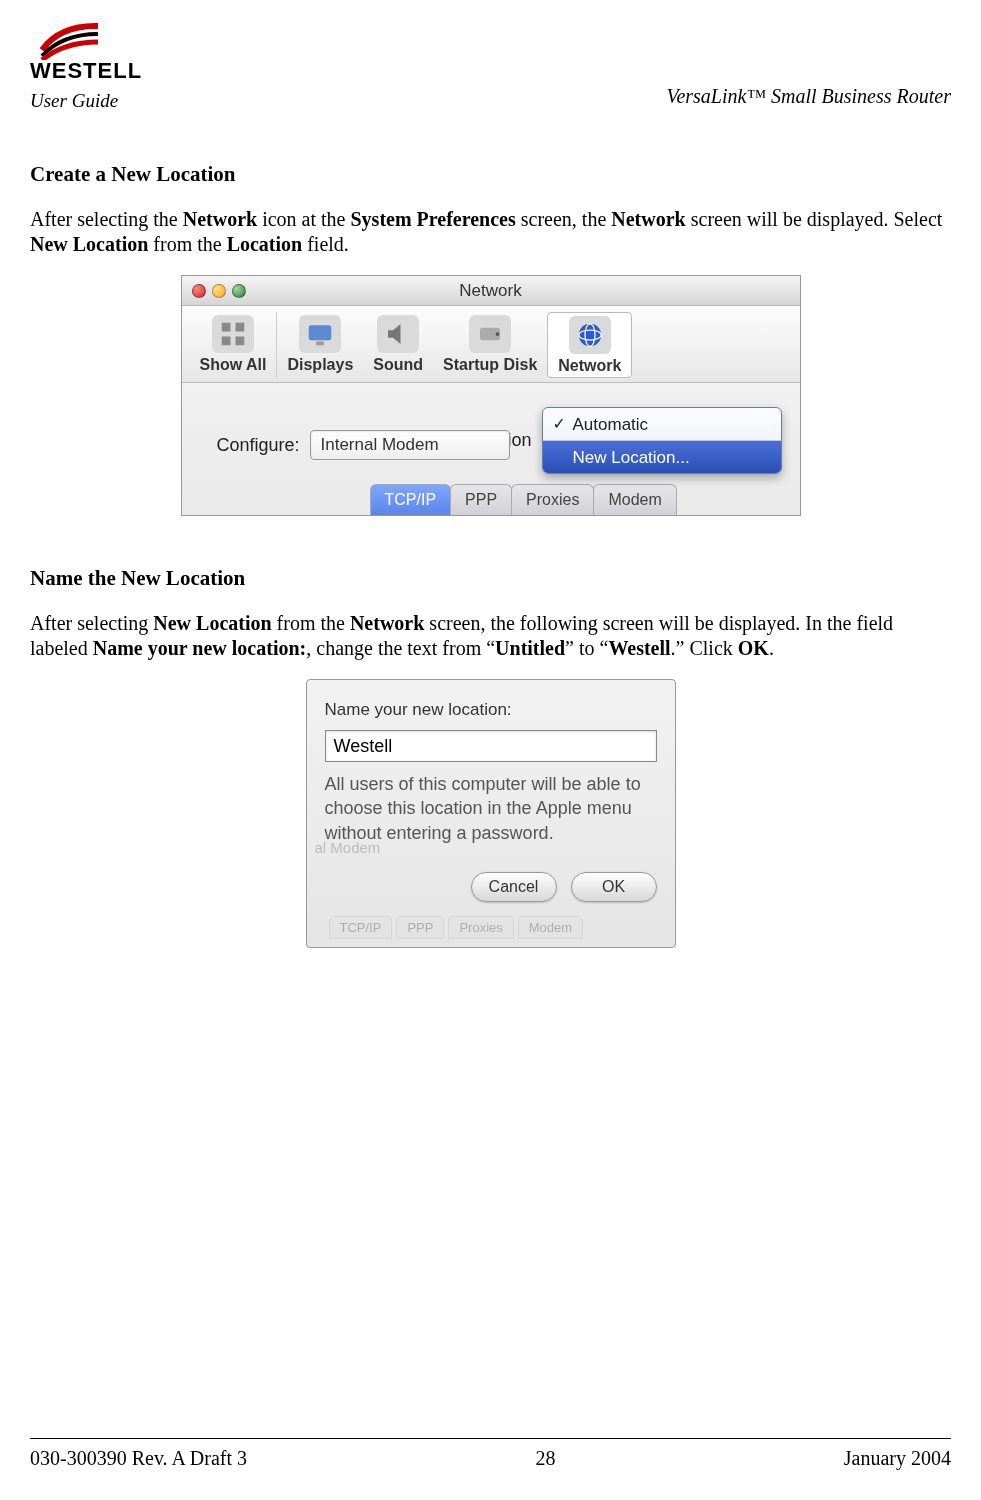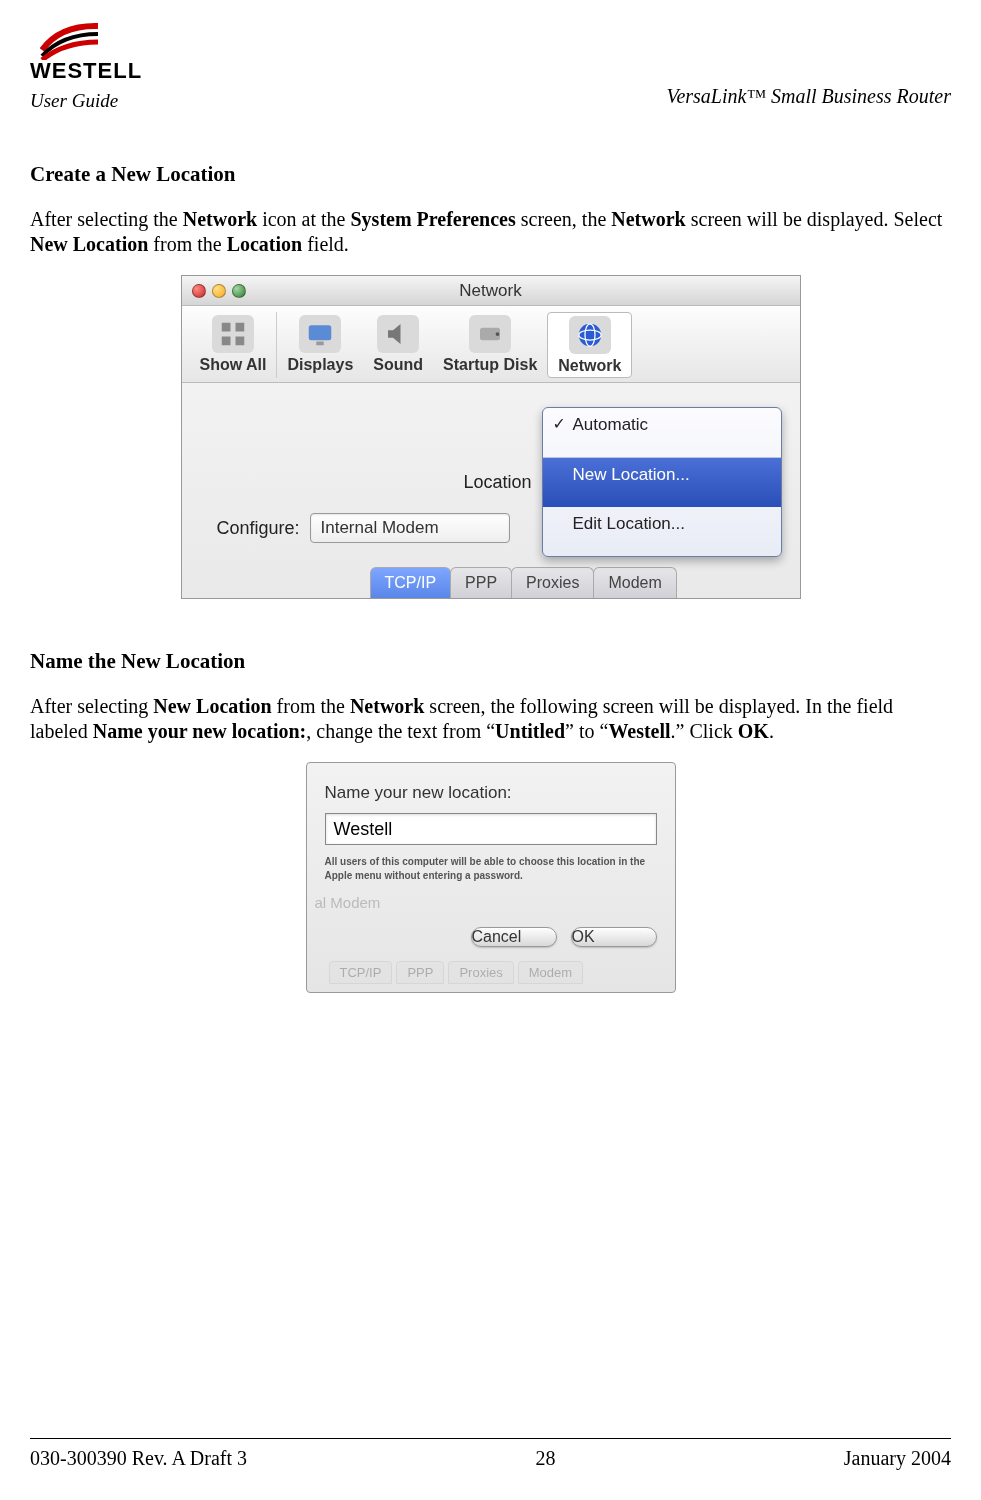--- a/index.html
+++ b/index.html
@@ -129,21 +129,21 @@
     right:10px; top:-8px;
     width:235px;
     background:linear-gradient(#fcfcff,#e8ecf5);
     border:1px solid #6a7ca8;
     border-radius:6px;
     box-shadow:0 4px 10px rgba(0,0,0,.3);
     overflow:hidden;
     font-size:17px;
   }
   .dd-item{
-    padding:7px 14px 22px 30px; position:relative; color:#222;
+    padding:7px 14px 5px 30px; position:relative; color:#222;
   }
   .dd-item.checked::before{
     content:"✓"; position:absolute; left:10px; top:6px; font-size:16px;
   }
   .dd-item.selected{
     background:linear-gradient(#4a6fd6,#2a4fb6);
     color:#fff;
   }
   .dd-item.border-top{border-top:1px solid #bdc6db;}
   .tabs{
@@ -179,33 +179,33 @@
   }
   .nd-label{ font-size:17px; color:#333; margin-bottom:10px;}
   .nd-input{
     width:100%; height:32px; border:1px solid #888;
     background:#fff; padding:0 8px; font-size:18px;
     box-shadow:inset 0 1px 3px rgba(0,0,0,.15);
     margin-bottom:10px;
     display:flex;align-items:center;
   }
   .nd-help{
-    font-size:10px; color:#555; line-height:1.35; margin-bottom:18px;font-weight:bold;
+    font-size:18px; color:#555; line-height:1.35; 
   }
   .nd-ghost{
     font-size:15px; color:#bbb; margin:-6px 0 6px -10px;
   }
   .nd-buttons{
     display:flex; justify-content:flex-end; gap:14px; padding:10px 0;
   }
   .aqua-btn{
-    min-width:86px; height:20px;
+    min-width:86px; height:30px;
     border:1px solid #999; border-radius:15px;
     background:linear-gradient(#fefefe,#d8d8d8);
-    display:flex;align-items:center;
+    display:flex;align-items:center;justify-content:center;
     font-size:16px;color:#333;
     box-shadow:0 1px 2px rgba(0,0,0,.2), inset 0 1px 0 #fff;
   }
   .ghost-tabs{
     display:flex; gap:4px; opacity:.25; margin-top:4px; margin-left:4px;
   }
   .ghost-tab{
     padding:3px 10px; border:1px solid #aaa; border-radius:4px 4px 0 0;
     font-size:13px; background:#ddd;
   }
@@ -303,21 +303,20 @@
       </div>
     </div>
     <div class="mainarea">
       <div class="row">
         <div style="flex:1"></div>
         <div class="lbl" style="width:auto">Location</div>
         <div style="width:240px; position:relative;">
           <div class="dropdown-panel" style="position:relative; right:auto; top:auto; width:100%;">
             <div class="dd-item checked">Automatic</div>
             <div class="dd-item selected border-top">New Location...</div>
-            <div class="dd-item">Edit Location...</div>
           </div>
         </div>
       </div>
       <div class="row" style="margin-top:-58px;">
         <div class="lbl">Configure:</div>
         <div class="field">
             <span>Internal Modem</span>
           </div>
       </div>
       <div class="tabs">

